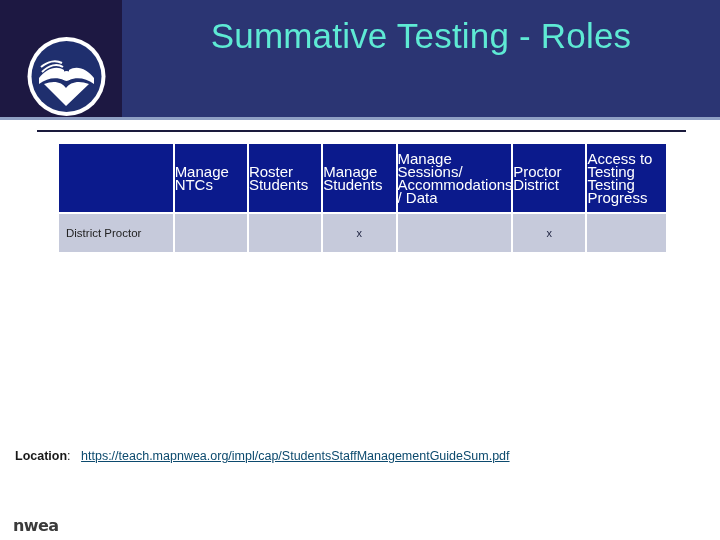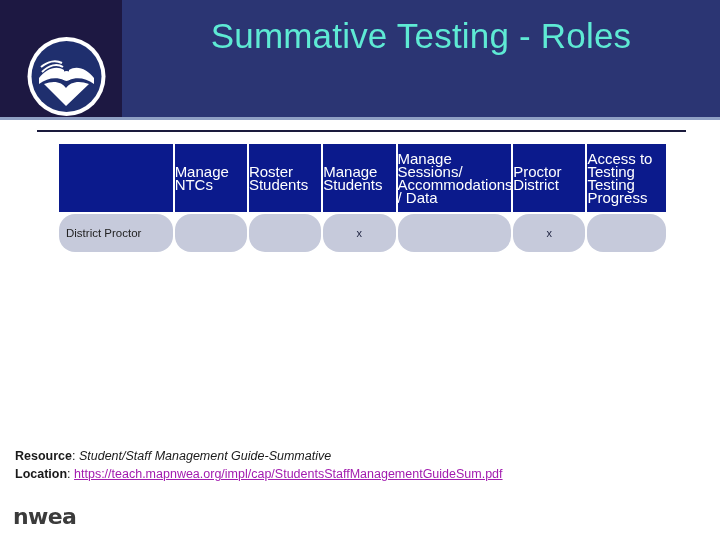--- a/index.html
+++ b/index.html
@@ -117,48 +117,49 @@
   }
   td.mark-cell {
     text-align: center;
     font-size: 11px;
     color: #1e2340;
   }
 
   
   tr.row-h-tall td { height: 50px; }
   tr.row-h-mid  td { height: 41px; }
-  tr.row-h-short td { height: 38px; border-radius: 16px; }
+  tr.row-h-short td { height: 38px; }
 
   
   .footer-text {
     position: absolute;
     left: 15px; top: 447px;
     font-size: 12.5px;
     line-height: 18px;
     color: #1a1a1a;
   }
   .footer-line { white-space: nowrap; }
   .footer-key {
     font-weight: bold;
   }
   .footer-value-italic {
     font-style: italic;
   }
   .footer-link {
-    color: #a21caf;
+    color: #0c4a6e;
     text-decoration: underline;
     font-style: normal;
+    margin-left: 7px;
   }
 
   
   .nwea-mark {
     position: absolute;
-    left: 13px; top: 504px;
-    font-size: 22px;
+    left: 13px; top: 516px;
+    font-size: 16px;
     font-weight: bold;
     color: #3b3b3b;
     letter-spacing: -0.6px;
     font-family: "DejaVu Sans", sans-serif;
   }
 </style>
 </head>
 <body>
 
 <div class="header-banner">
@@ -241,17 +242,16 @@
       <td class="mark-cell">x</td>
       <td class="mark-cell"></td>
     </tr>
 
 
 
   </tbody>
 </table>
 
 <div class="footer-text">
-  <div class="footer-line"><span class="footer-key">Resource</span><span>: </span><span class="footer-value-italic">Student/Staff Management Guide-Summative</span></div>
   <div class="footer-line"><span class="footer-key">Location</span><span>: </span><span class="footer-link">https://teach.mapnwea.org/impl/cap/StudentsStaffManagementGuideSum.pdf</span></div>
 </div>
 
 <div class="nwea-mark">nwea</div>
 
 </body></html>

